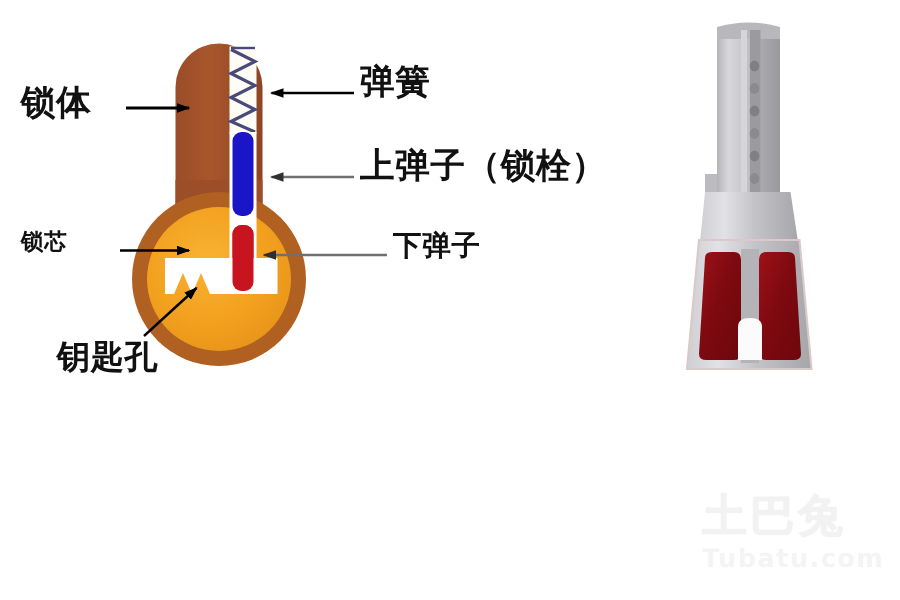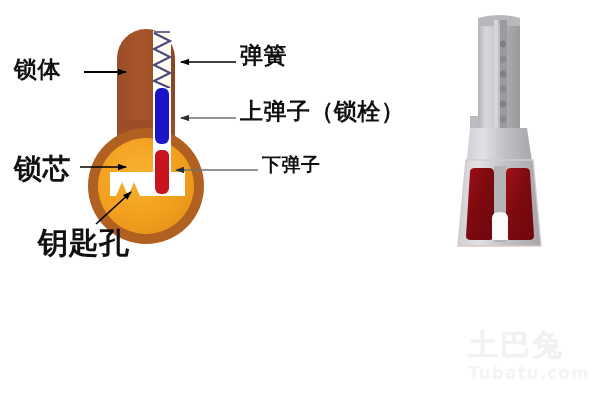--- a/index.html
+++ b/index.html
@@ -31,22 +31,22 @@
   .lbl {
     position: absolute;
     font-family: "DejaVu Sans", sans-serif;
     font-weight: 700;
     color: #111111;
     white-space: nowrap;
     line-height: 1;
     letter-spacing: 0.5px;
   }
   #label-lock-body   { left: 14px;  top: 58px;  font-size: 23px; }
-  #label-lock-core   { left: 14px;  top: 155px; font-size: 28px; }
-  #label-keyhole     { left: 38px;  top: 228px; font-size: 30px; }
+  #label-lock-core   { left: 14px;  top: 155px; font-size: 15px; font-family: Liberation Mono, monospace; }
+  #label-keyhole     { left: 38px;  top: 228px; font-size: 22px; }
   #label-spring      { left: 240px; top: 44px;  font-size: 23px; }
   #label-upper-pin   { left: 240px; top: 100px; font-size: 23px; }
   #label-lower-pin   { left: 262px; top: 155px; font-size: 19px; }
 
   .watermark {
     position: absolute;
     left: 468px;
     top: 330px;
     width: 126px;
     height: 62px;

